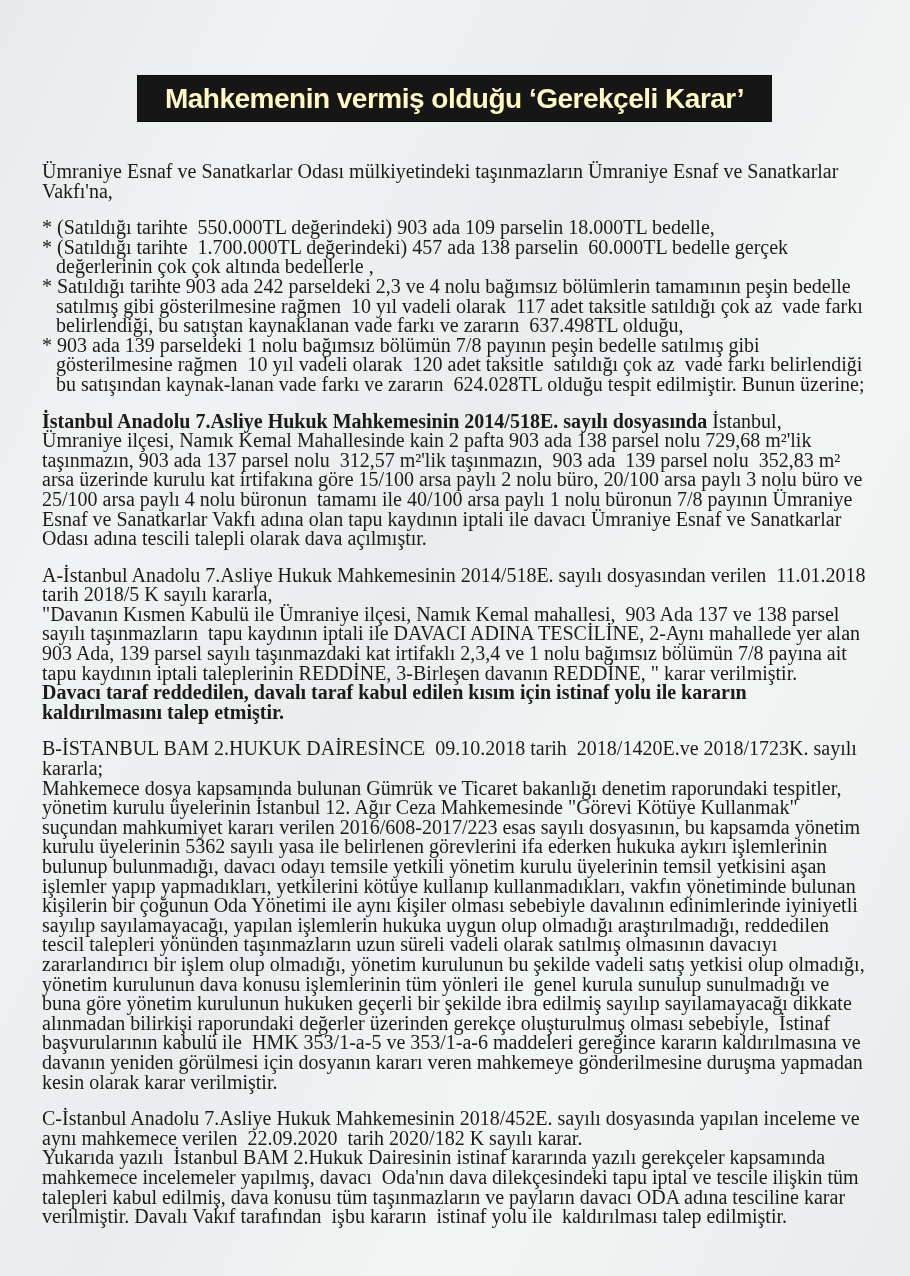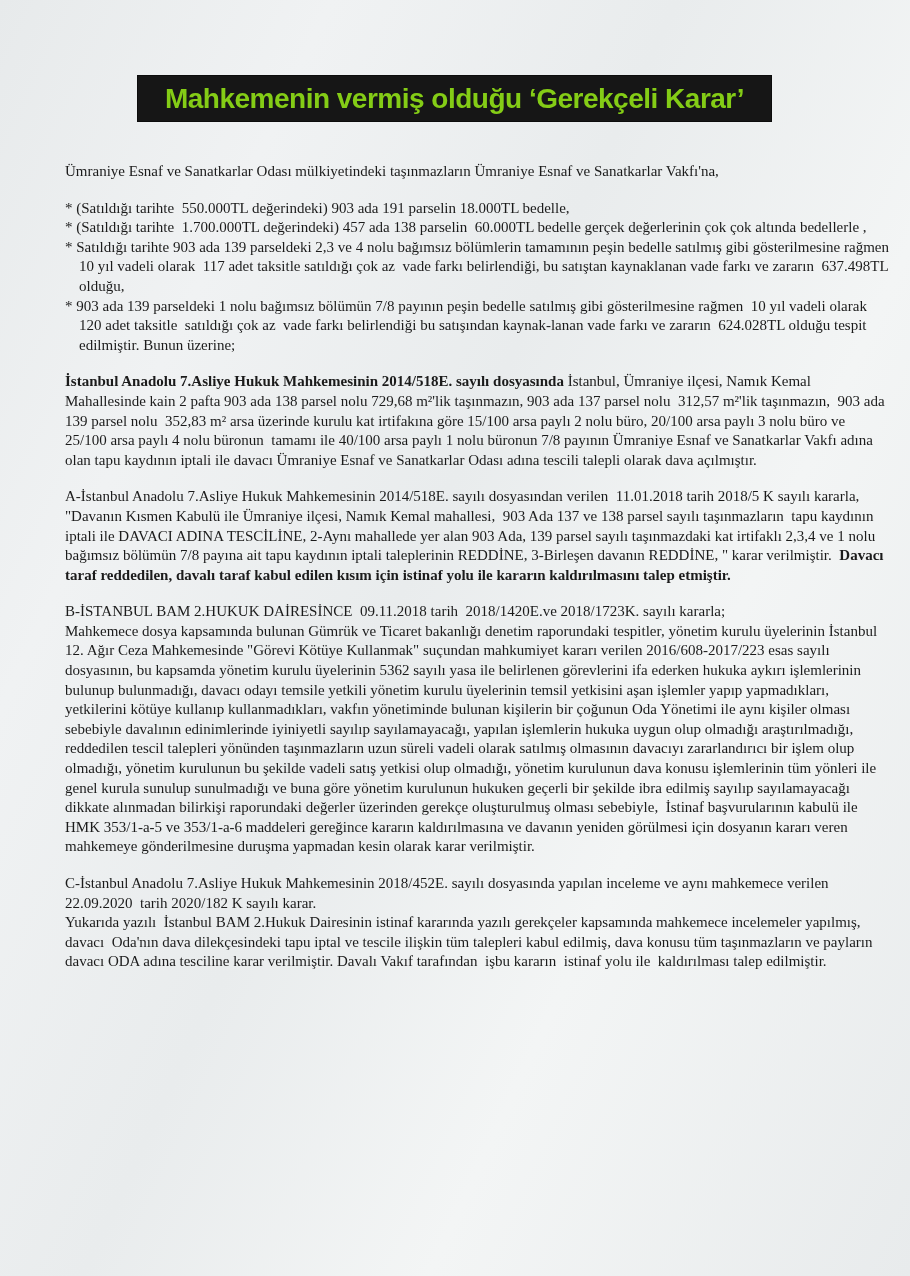--- a/index.html
+++ b/index.html
@@ -22,36 +22,35 @@
     top: 76px;
     width: 633px;
     height: 45px;
     background: #161616;
     display: flex;
     align-items: center;
     justify-content: center;
     box-shadow: 0 0 0 1px #0c0c0c;
   }
   .title-banner .title-text {
-    color: #84cc16;
+    color: #fef9c3;
     font-family: "Liberation Sans", "DejaVu Sans", sans-serif;
     font-weight: bold;
     font-size: 28px;
     letter-spacing: -0.5px;
     white-space: nowrap;
   }
   .content {
     position: absolute;
     left: 42px;
     top: 162px;
     width: 824px;
-    font-size: 15px;
+    font-size: 20px;
     line-height: 19.6px;
     text-align: left;
-    margin-left: 23px;
   }
   .block {
     margin: 0 0 17px 0;
     white-space: pre-wrap;
   }
   .bullets {
     margin: 0 0 17px 0;
   }
   .bullet {
     padding-left: 14px;
@@ -73,35 +72,35 @@
 
 <div class="title-banner">
   <span class="title-text">Mahkemenin vermiş olduğu ‘Gerekçeli Karar’</span>
 </div>
 
 <div class="content">
 
   <div class="block">Ümraniye Esnaf ve Sanatkarlar Odası mülkiyetindeki taşınmazların Ümraniye Esnaf ve Sanatkarlar Vakfı'na,</div>
 
   <div class="bullets">
-    <div class="bullet">* (Satıldığı tarihte  550.000TL değerindeki) 903 ada 191 parselin 18.000TL bedelle,</div>
+    <div class="bullet">* (Satıldığı tarihte  550.000TL değerindeki) 903 ada 109 parselin 18.000TL bedelle,</div>
     <div class="bullet">* (Satıldığı tarihte  1.700.000TL değerindeki) 457 ada 138 parselin  60.000TL bedelle gerçek değerlerinin çok çok altında bedellerle ,</div>
-    <div class="bullet">* Satıldığı tarihte 903 ada 139 parseldeki 2,3 ve 4 nolu bağımsız bölümlerin tamamının peşin bedelle satılmış gibi gösterilmesine rağmen  10 yıl vadeli olarak  117 adet taksitle satıldığı çok az  vade farkı belirlendiği, bu satıştan kaynaklanan vade farkı ve zararın  637.498TL olduğu,</div>
+    <div class="bullet">* Satıldığı tarihte 903 ada 242 parseldeki 2,3 ve 4 nolu bağımsız bölümlerin tamamının peşin bedelle satılmış gibi gösterilmesine rağmen  10 yıl vadeli olarak  117 adet taksitle satıldığı çok az  vade farkı belirlendiği, bu satıştan kaynaklanan vade farkı ve zararın  637.498TL olduğu,</div>
     <div class="bullet">* 903 ada 139 parseldeki 1 nolu bağımsız bölümün 7/8 payının peşin bedelle satılmış gibi gösterilmesine rağmen  10 yıl vadeli olarak  120 adet taksitle  satıldığı çok az  vade farkı belirlendiği bu satışından kaynak-lanan vade farkı ve zararın  624.028TL olduğu tespit edilmiştir. Bunun üzerine;</div>
   </div>
 
   <div class="block"><span class="bold">İstanbul Anadolu 7.Asliye Hukuk Mahkemesinin 2014/518E. sayılı dosyasında</span><span> İstanbul, Ümraniye ilçesi, Namık Kemal Mahallesinde kain 2 pafta 903 ada 138 parsel nolu 729,68 m²'lik taşınmazın, 903 ada 137 parsel nolu  312,57 m²'lik taşınmazın,  903 ada  139 parsel nolu  352,83 m² arsa üzerinde kurulu kat irtifakına göre 15/100 arsa paylı 2 nolu büro, 20/100 arsa paylı 3 nolu büro ve 25/100 arsa paylı 4 nolu büronun  tamamı ile 40/100 arsa paylı 1 nolu büronun 7/8 payının Ümraniye Esnaf ve Sanatkarlar Vakfı adına olan tapu kaydının iptali ile davacı Ümraniye Esnaf ve Sanatkarlar Odası adına tescili talepli olarak dava açılmıştır.</span></div>
 
   <div class="section">
     <div class="section-heading">A-İstanbul Anadolu 7.Asliye Hukuk Mahkemesinin 2014/518E. sayılı dosyasından verilen  11.01.2018 tarih 2018/5 K sayılı kararla,</div>
     <div class="section-body"><span>"Davanın Kısmen Kabulü ile Ümraniye ilçesi, Namık Kemal mahallesi,  903 Ada 137 ve 138 parsel sayılı taşınmazların  tapu kaydının iptali ile DAVACI ADINA TESCİLİNE, 2-Aynı mahallede yer alan 903 Ada, 139 parsel sayılı taşınmazdaki kat irtifaklı 2,3,4 ve 1 nolu bağımsız bölümün 7/8 payına ait tapu kaydının iptali taleplerinin REDDİNE, 3-Birleşen davanın REDDİNE, " karar verilmiştir.  </span><span class="bold">Davacı taraf reddedilen, davalı taraf kabul edilen kısım için istinaf yolu ile kararın kaldırılmasını talep etmiştir.</span></div>
   </div>
 
   <div class="section">
-    <div class="section-heading">B-İSTANBUL BAM 2.HUKUK DAİRESİNCE  09.11.2018 tarih  2018/1420E.ve 2018/1723K. sayılı kararla;</div>
+    <div class="section-heading">B-İSTANBUL BAM 2.HUKUK DAİRESİNCE  09.10.2018 tarih  2018/1420E.ve 2018/1723K. sayılı kararla;</div>
     <div class="section-body">Mahkemece dosya kapsamında bulunan Gümrük ve Ticaret bakanlığı denetim raporundaki tespitler, yönetim kurulu üyelerinin İstanbul 12. Ağır Ceza Mahkemesinde "Görevi Kötüye Kullanmak" suçundan mahkumiyet kararı verilen 2016/608-2017/223 esas sayılı dosyasının, bu kapsamda yönetim kurulu üyelerinin 5362 sayılı yasa ile belirlenen görevlerini ifa ederken hukuka aykırı işlemlerinin bulunup bulunmadığı, davacı odayı temsile yetkili yönetim kurulu üyelerinin temsil yetkisini aşan işlemler yapıp yapmadıkları, yetkilerini kötüye kullanıp kullanmadıkları, vakfın yönetiminde bulunan kişilerin bir çoğunun Oda Yönetimi ile aynı kişiler olması sebebiyle davalının edinimlerinde iyiniyetli sayılıp sayılamayacağı, yapılan işlemlerin hukuka uygun olup olmadığı araştırılmadığı, reddedilen tescil talepleri yönünden taşınmazların uzun süreli vadeli olarak satılmış olmasının davacıyı zararlandırıcı bir işlem olup olmadığı, yönetim kurulunun bu şekilde vadeli satış yetkisi olup olmadığı, yönetim kurulunun dava konusu işlemlerinin tüm yönleri ile  genel kurula sunulup sunulmadığı ve buna göre yönetim kurulunun hukuken geçerli bir şekilde ibra edilmiş sayılıp sayılamayacağı dikkate alınmadan bilirkişi raporundaki değerler üzerinden gerekçe oluşturulmuş olması sebebiyle,  İstinaf başvurularının kabulü ile  HMK 353/1-a-5 ve 353/1-a-6 maddeleri gereğince kararın kaldırılmasına ve davanın yeniden görülmesi için dosyanın kararı veren mahkemeye gönderilmesine duruşma yapmadan kesin olarak karar verilmiştir.</div>
   </div>
 
   <div class="section">
     <div class="section-heading">C-İstanbul Anadolu 7.Asliye Hukuk Mahkemesinin 2018/452E. sayılı dosyasında yapılan inceleme ve aynı mahkemece verilen  22.09.2020  tarih 2020/182 K sayılı karar.</div>
     <div class="section-body">Yukarıda yazılı  İstanbul BAM 2.Hukuk Dairesinin istinaf kararında yazılı gerekçeler kapsamında mahkemece incelemeler yapılmış, davacı  Oda'nın dava dilekçesindeki tapu iptal ve tescile ilişkin tüm talepleri kabul edilmiş, dava konusu tüm taşınmazların ve payların davacı ODA adına tesciline karar verilmiştir. Davalı Vakıf tarafından  işbu kararın  istinaf yolu ile  kaldırılması talep edilmiştir.</div>
   </div>
 
 </div>
 

